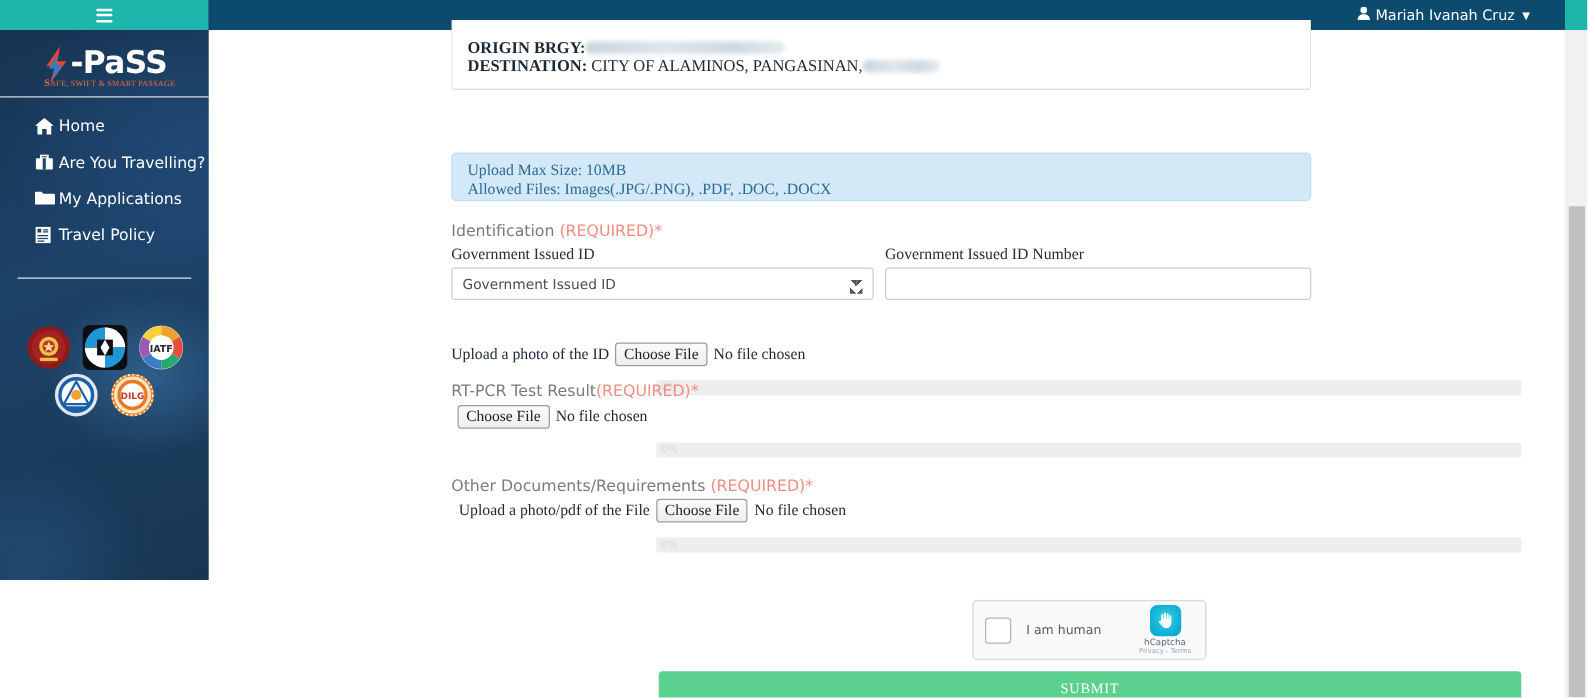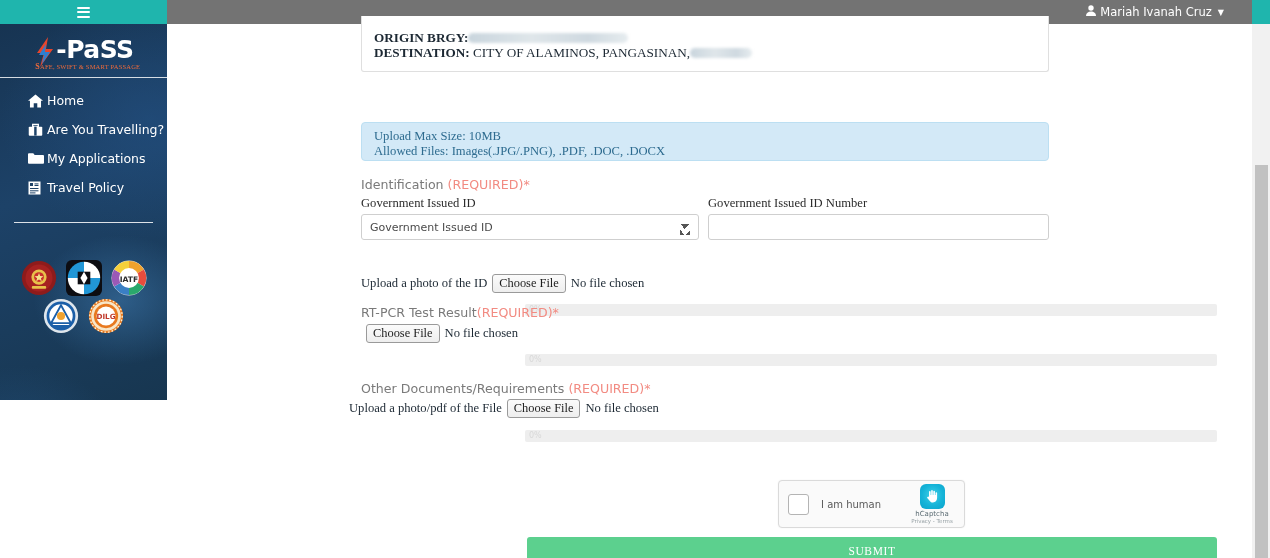--- a/index.html
+++ b/index.html
@@ -8,21 +8,21 @@
     width: 1270px; height: 558px;
     overflow: hidden;
     font-family: "Liberation Serif", serif;
     background: #ffffff;
   }
   #app { position: relative; width: 1270px; height: 558px; overflow: hidden; }
 
   
   #sidebar {
     position: absolute; left: 0; top: 0;
-    width: 167px; height: 400px;
+    width: 167px; height: 464px;
     background: #1b3a5c;
     background-image:
       radial-gradient(ellipse 120px 90px at 120px 300px, rgba(63,122,175,0.55), transparent 72%),
       radial-gradient(ellipse 150px 120px at 20px 450px, rgba(40,90,140,0.5), transparent 70%),
       radial-gradient(ellipse 200px 160px at 150px 120px, rgba(35,80,130,0.6), transparent 75%),
       linear-gradient(160deg, #16324f 0%, #1d4268 45%, #173650 100%);
     overflow: hidden;
   }
   #sidebar-top-bar {
     position: absolute; left: 0; top: 0;
@@ -62,21 +62,21 @@
   #agency-logos { position: absolute; left: 0; top: 260px; width: 167px; }
   .logo-row { display: flex; justify-content: center; align-items: center; gap: 9px; }
   .logo-row.row2 { margin-top: 2px; }
   .agency { width: 36px; height: 36px; border-radius: 50%; display: block; }
   .agency.sq { border-radius: 6px; }
 
   
   #topbar {
     position: absolute; left: 167px; top: 0;
     width: 1085px; height: 24px;
-    background: #737373;
+    background: #0c4a6e;
   }
   #user-menu {
     position: absolute; right: 28px; top: 0; height: 24px;
     display: flex; align-items: center; gap: 4px;
     color: #ffffff; font-family: "DejaVu Sans", sans-serif; font-size: 11.5px;
     cursor: pointer;
   }
   #user-menu .caret { font-size: 8px; margin-left: 2px; }
 
   
@@ -397,21 +397,21 @@
       <span class="no-file">No file chosen</span>
     </div>
     <div class="progress" style="top:330px;">
       <div class="progress-label">0%</div>
     </div>
 
     <div class="section-title" style="top:357px;">
       <span>Other Documents/Requirements </span><span class="req"><span>(REQUIRED)</span><span class="star">*</span></span>
     </div>
 
-    <div class="upload-row" style="left:182px; top:375px;">
+    <div class="upload-row" style="left:200px; top:375px;">
       <span>Upload a photo/pdf of the File</span>
       <span class="choose-file">Choose File</span>
       <span class="no-file">No file chosen</span>
     </div>
     <div class="progress" style="top:406px;">
       <div class="progress-label">0%</div>
     </div>
 
     <div id="hcaptcha">
       <div id="hc-box"></div>

